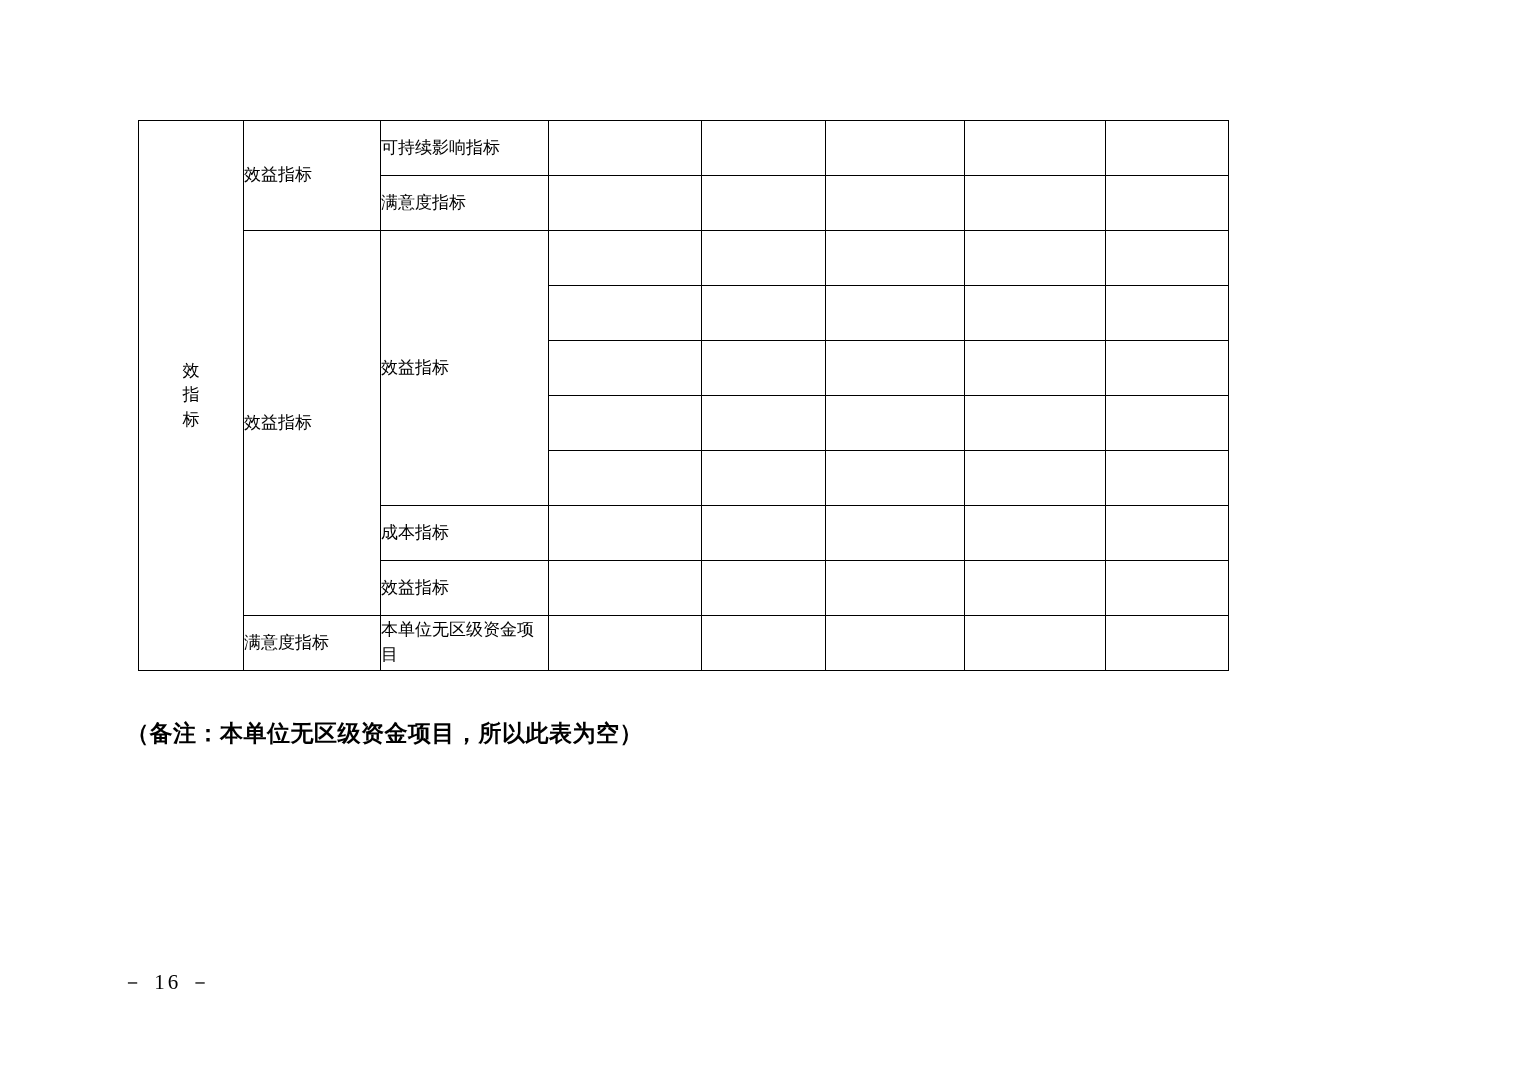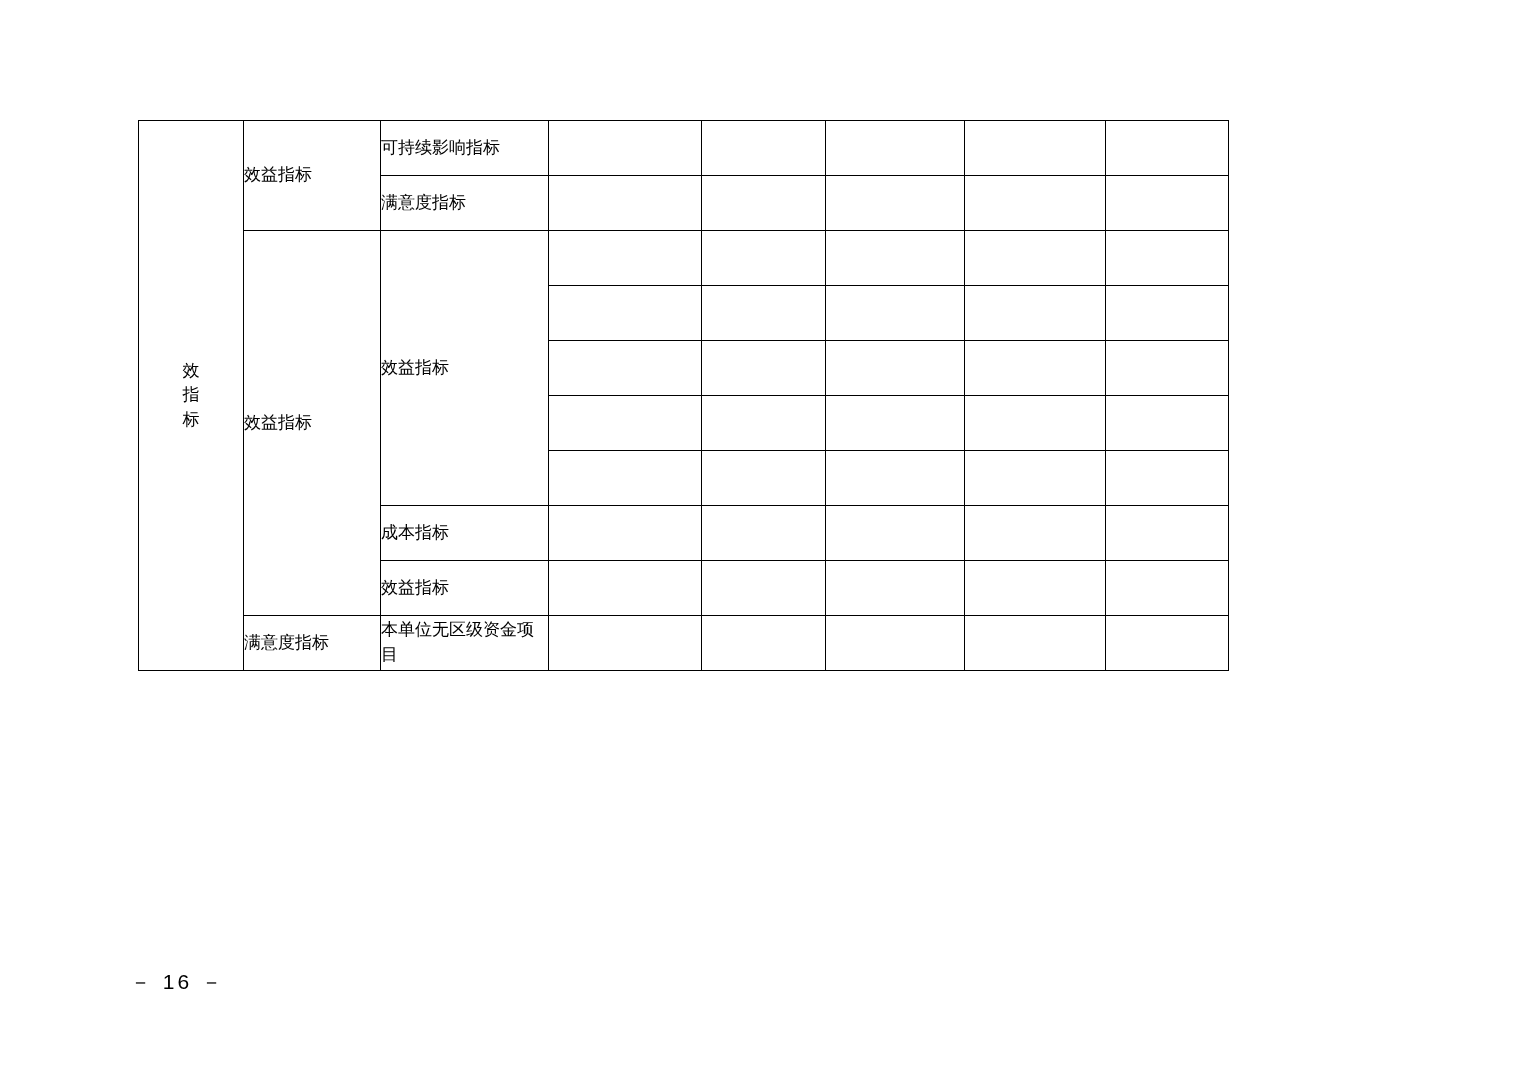--- a/index.html
+++ b/index.html
@@ -79,25 +79,25 @@
     position: absolute;
     left: 126px;
     top: 718px;
     font-size: 23px;
     font-weight: bold;
     letter-spacing: 0.5px;
     font-family: "Liberation Serif", "DejaVu Serif", serif;
   }
   .page-number {
     position: absolute;
-    left: 130px;
+    left: 122px;
     top: 968px;
     font-size: 21px;
     letter-spacing: 3px;
-    font-family: Liberation Sans, sans-serif;
+    font-family: Liberation Serif, serif;
   }
 </style>
 </head>
 <body>
 
 <div class="page">
 
   <div class="table-wrap">
     <table class="perf">
       <colgroup>
@@ -198,16 +198,17 @@
           <td class="blank-cell"></td>
           <td class="blank-cell"></td>
           <td class="blank-cell"></td>
           <td class="blank-cell"></td>
           <td class="blank-cell"></td>
         </tr>
       </tbody>
     </table>
   </div>
 
+  <div class="note">（备注：本单位无区级资金项目，所以此表为空）</div>
 
   <div class="page-number">－ 16 －</div>
 
 </div>
 
 </body></html>

